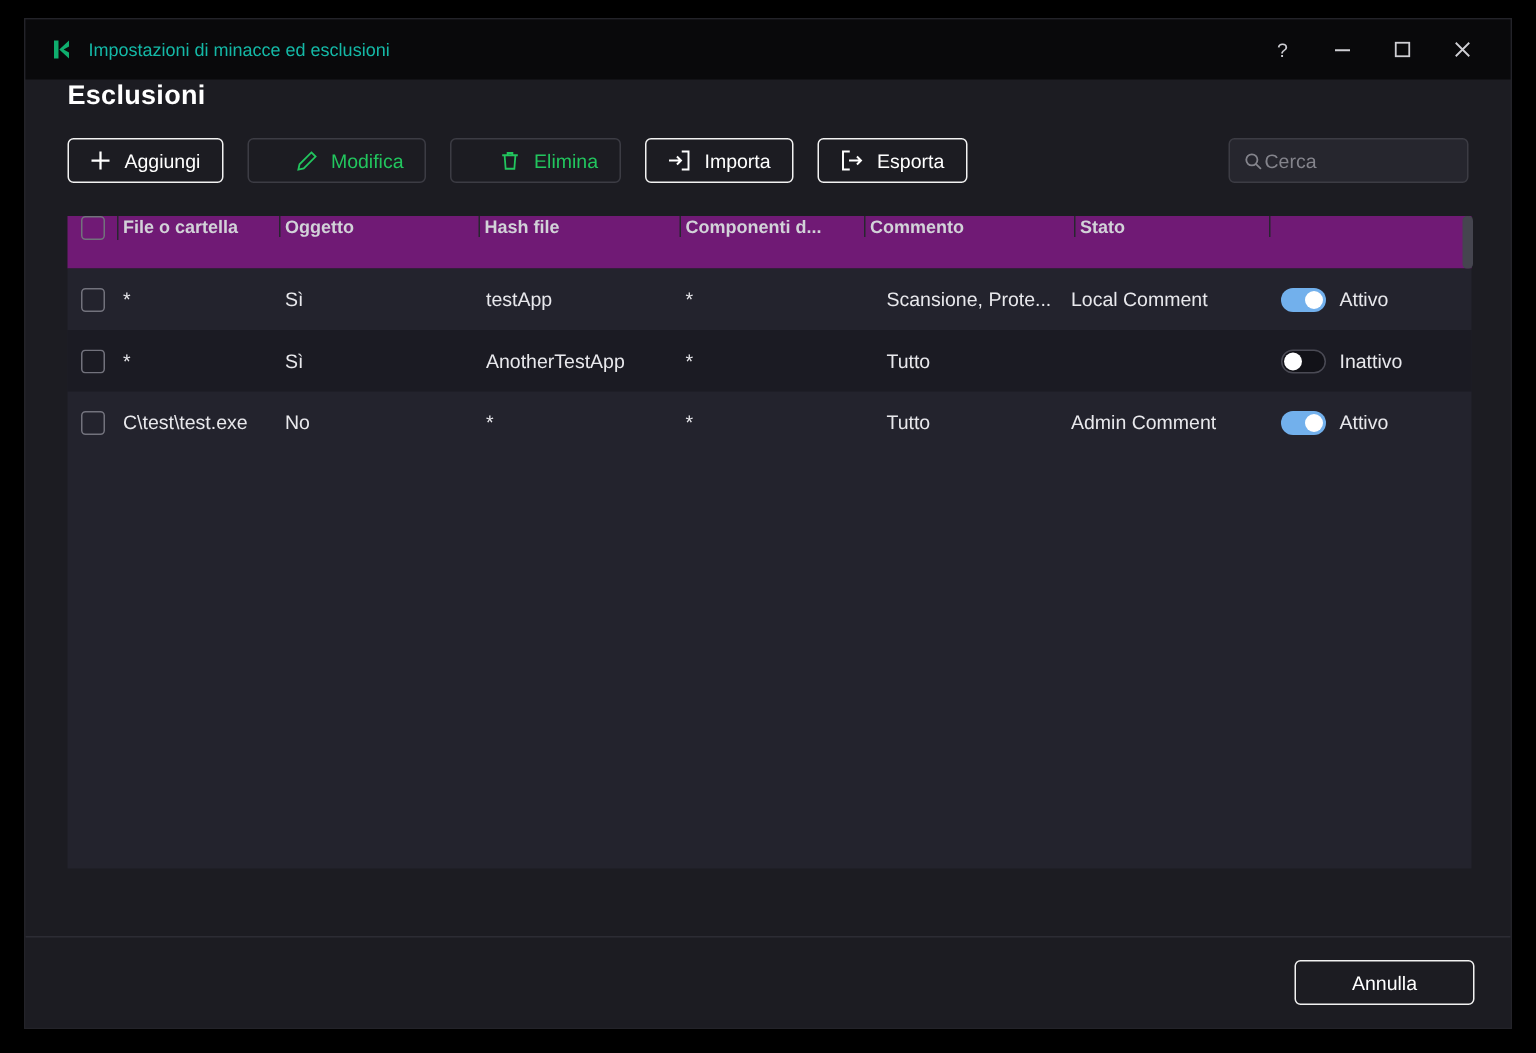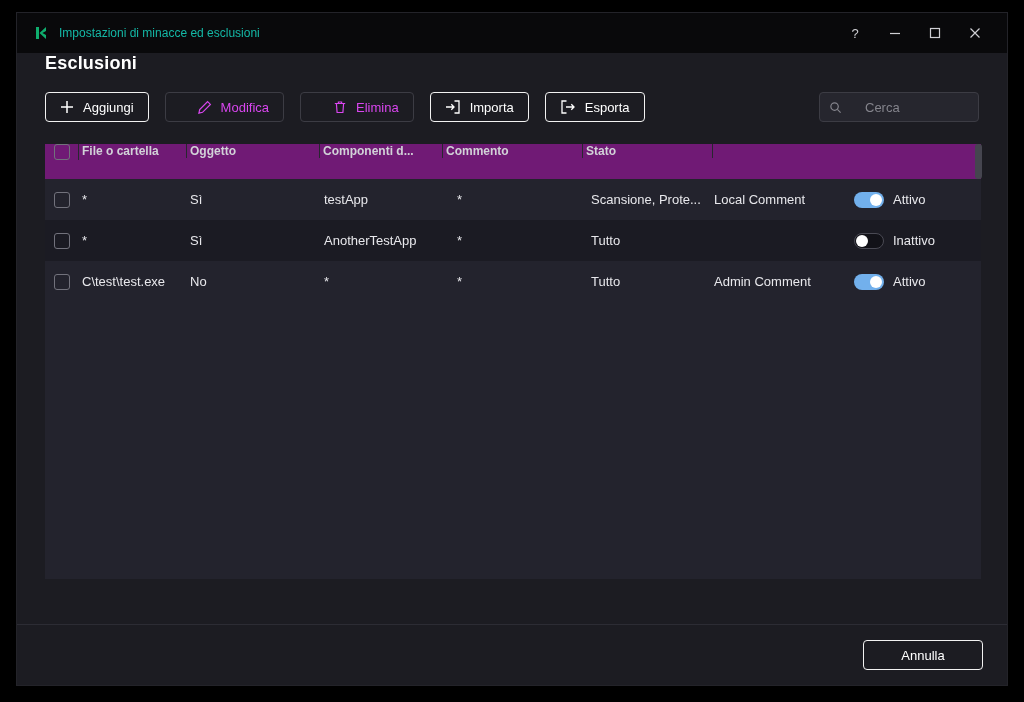--- a/index.html
+++ b/index.html
@@ -17,25 +17,25 @@
             color:#cfcfd4; font-size:13px; cursor:default; }
 
   
   .content { flex:1; padding:0 28px; position:relative; }
   .page-title { font-size:18px; font-weight:700; color:#ffffff; letter-spacing:.2px; }
 
   .toolbar { display:flex; align-items:center; margin-top:18px; gap:16px; }
   .btn { height:30px; display:inline-flex; align-items:center; gap:9px; padding:0 14px;
          border:1px solid #f2f2f2; border-radius:4px; background:transparent; color:#ffffff;
          font-size:13px; font-family:inherit; white-space:nowrap; }
-  .btn.disabled { border-color:#3c3c44; color:#d946ef;padding-left:32px; }
+  .btn.disabled { border-color:#3c3c44; color:#22c55e;padding-left:32px; }
   .btn svg { display:block; }
 
   .search { margin-left:auto; width:160px; height:30px; background:#26262e; border:1px solid #3c3c44;
-            border-radius:4px; display:flex; align-items:center; padding:0 9px; gap:23px; }
+            border-radius:4px; display:flex; align-items:center; padding:0 9px; gap:1px; }
   .search input { flex:1; min-width:0; background:transparent; border:none; outline:none;
                   color:#d8d8de; font-size:13px; font-family:inherit; }
   .search input::placeholder { color:#84848c; }
 
   
   .table { margin-top:22px; width:936px; position:relative; }
   .thead { display:flex; height:35px; background:#701a75; align-items:flex-start; }
   .th { font-size:12px; font-weight:700; color:#d2d2d8; display:flex; align-items:center;
         border-right:1px solid #27272f; padding-left:3px; overflow:hidden; white-space:nowrap; }
   .th:last-child { border-right:none; }
@@ -151,20 +151,21 @@
       </div>
     </div>
 
     <div class="table">
       <div class="thead">
         <div class="th c0">
             <span class="cb"></span>
           </div>
         <div class="th c1">File o cartella</div>
         <div class="th c3">Oggetto</div>
+        <div class="th c4">Hash file</div>
         <div class="th c5">Componenti d...</div>
         <div class="th c6">Commento</div>
         <div class="th c7">Stato</div>
         <div class="scroll-thumb"></div>
       </div>
 
       <div class="tbody">
 
         <div class="tr">
           <div class="td c0">

